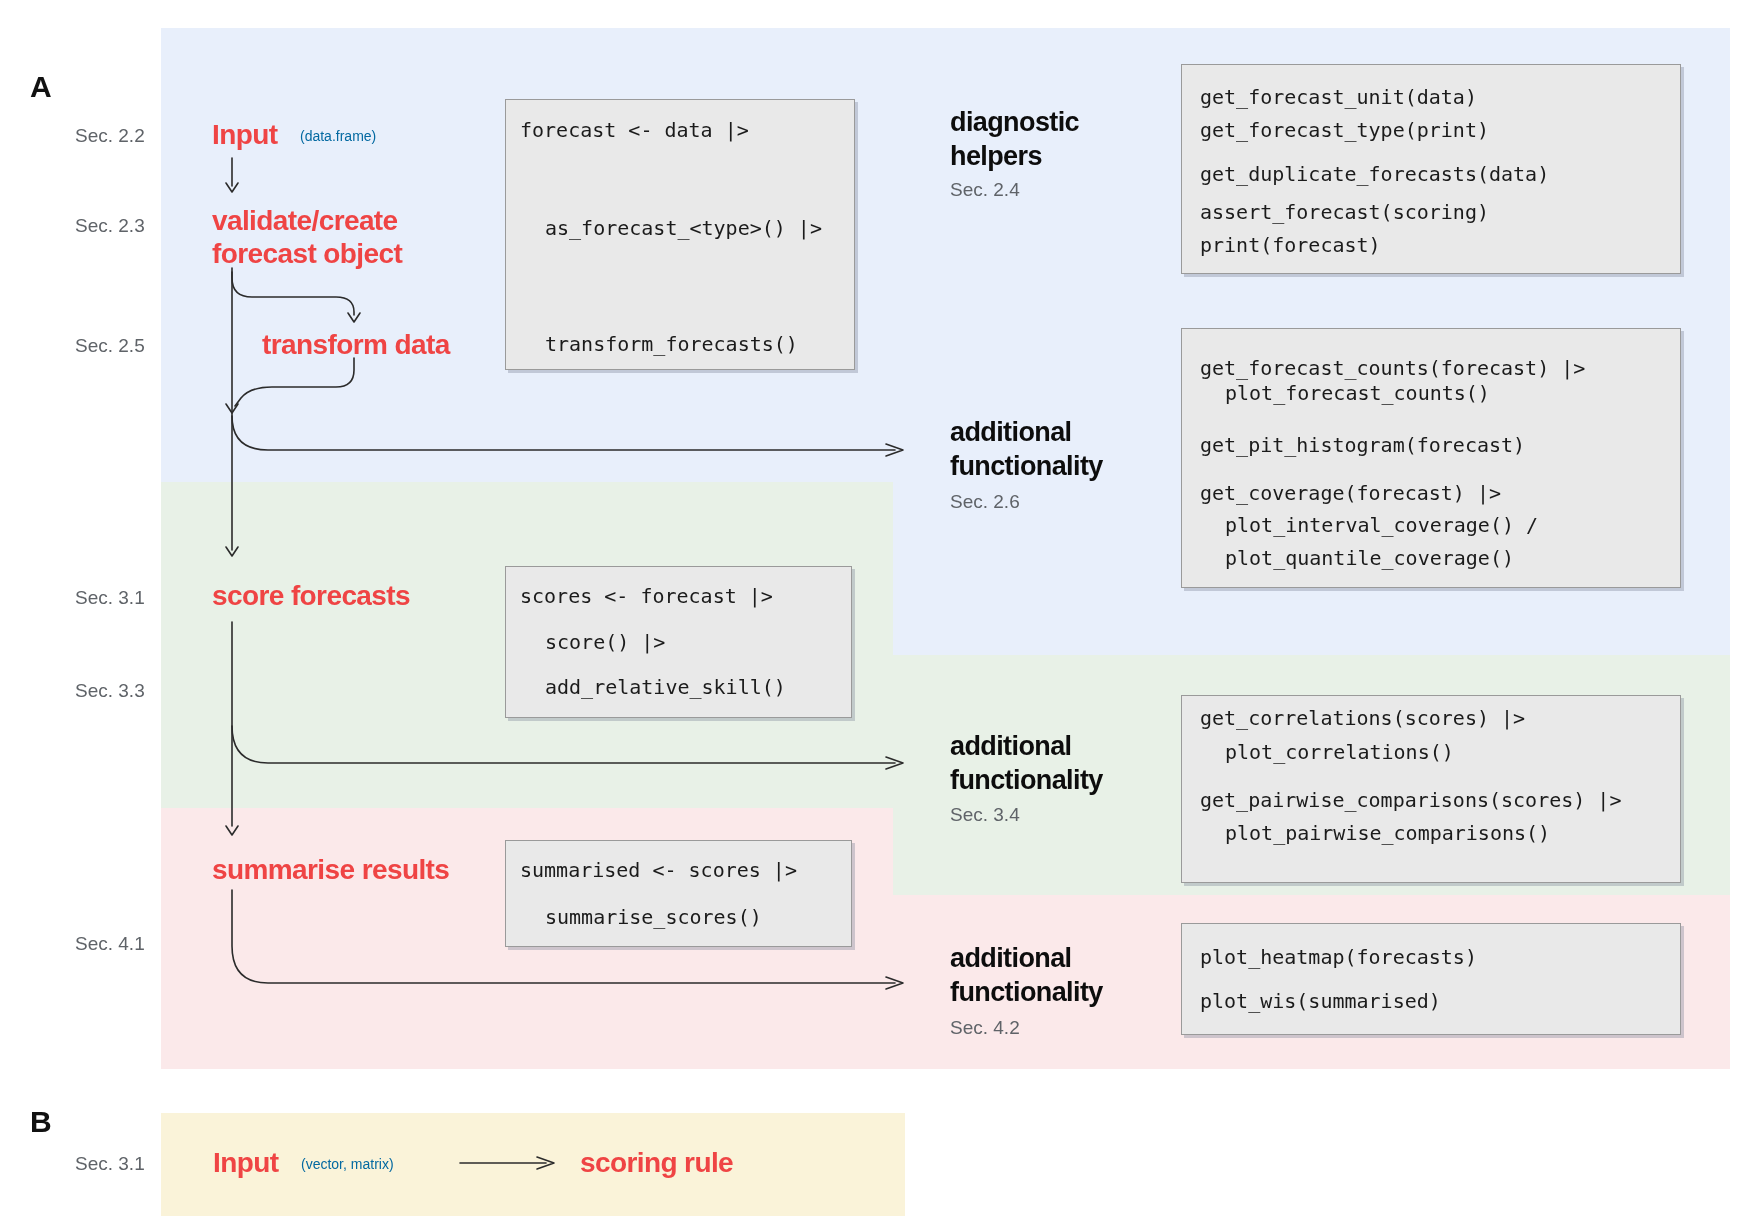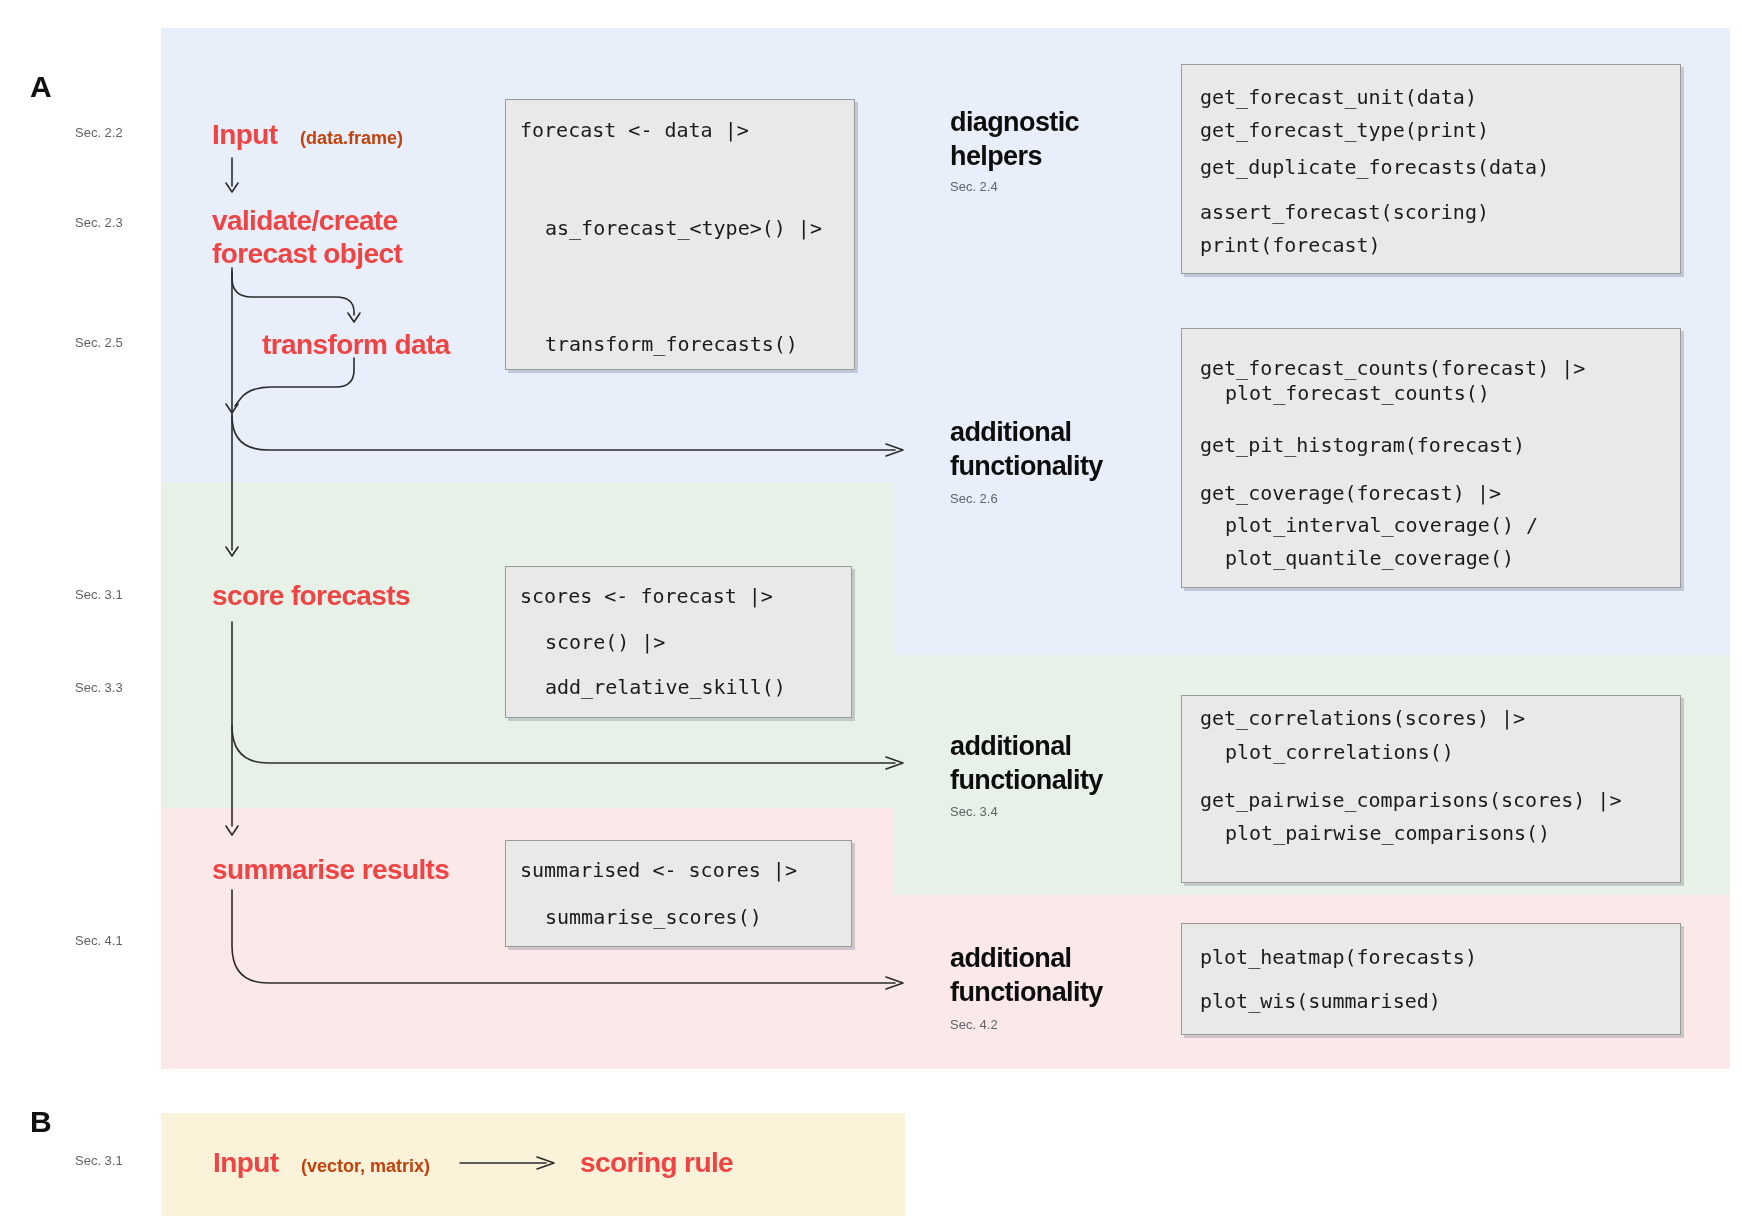--- a/index.html
+++ b/index.html
@@ -11,24 +11,24 @@
   .band.blue{background:#e8effb;}
   .band.green{background:#e8f1e7;}
   .band.pink{background:#fbe9ea;}
   .band.yellow{background:#faf3d9;}
   .codebox{
     position:absolute;background:#e9e9e9;border:1.5px solid #9a9a9a;
     box-shadow:3px 3px 0 rgba(120,130,150,0.35);box-sizing:border-box;
   }
   span.t{position:absolute;white-space:pre;line-height:1;}
   .panel-letter{font-size:30px;font-weight:700;letter-spacing:-0.5px;}
-  .sec{font-size:13px;color:#5f6368;}
+  .sec{font-size:19px;color:#5f6368;}
   .head{font-size:28px;font-weight:700;letter-spacing:-0.6px;color:#ef4444;}
   .head2{font-size:27px;font-weight:700;letter-spacing:-0.6px;color:#0d0d0d;}
-  .note{font-size:18px;color:#c2410c;font-weight:bold;}
+  .note{font-size:14px;color:#0369a1;}
   .code{font-family:"DejaVu Sans Mono","Liberation Mono",monospace;font-size:20px;color:#1b1b1b;}
   svg.arrows{position:absolute;left:0;top:0;pointer-events:none;}
 </style>
 </head>
 <body>
 
 <div id="canvas">
 
   <div class="band blue" style="left:161px;top:28px;width:1569px;height:454px;"></div>
   <div class="band blue" style="left:893px;top:482px;width:837px;height:173px;"></div>
@@ -112,21 +112,21 @@
   <span class="t head2" style="left:950px;top:945px">additional</span>
   <span class="t head2" style="left:950px;top:979px">functionality</span>
   <span class="t sec" style="left:950px;top:1018px">Sec. 4.2</span>
 
   <span class="t code" style="left:520px;top:120px">forecast &lt;- data |&gt;</span>
   <span class="t code" style="left:545px;top:218px">as_forecast_&lt;type&gt;() |&gt;</span>
   <span class="t code" style="left:545px;top:334px">transform_forecasts()</span>
 
   <span class="t code" style="left:1200px;top:87px">get_forecast_unit(data)</span>
   <span class="t code" style="left:1200px;top:120px">get_forecast_type(print)</span>
-  <span class="t code" style="left:1200px;top:157px">get_duplicate_forecasts(data)</span>
+  <span class="t code" style="left:1200px;top:164px">get_duplicate_forecasts(data)</span>
   <span class="t code" style="left:1200px;top:202px">assert_forecast(scoring)</span>
   <span class="t code" style="left:1200px;top:235px">print(forecast)</span>
 
   <span class="t code" style="left:1200px;top:358px">get_forecast_counts(forecast) |&gt;</span>
   <span class="t code" style="left:1225px;top:383px">plot_forecast_counts()</span>
   <span class="t code" style="left:1200px;top:435px">get_pit_histogram(forecast)</span>
   <span class="t code" style="left:1200px;top:483px">get_coverage(forecast) |&gt;</span>
   <span class="t code" style="left:1225px;top:515px">plot_interval_coverage() /</span>
   <span class="t code" style="left:1225px;top:548px">plot_quantile_coverage()</span>
 

